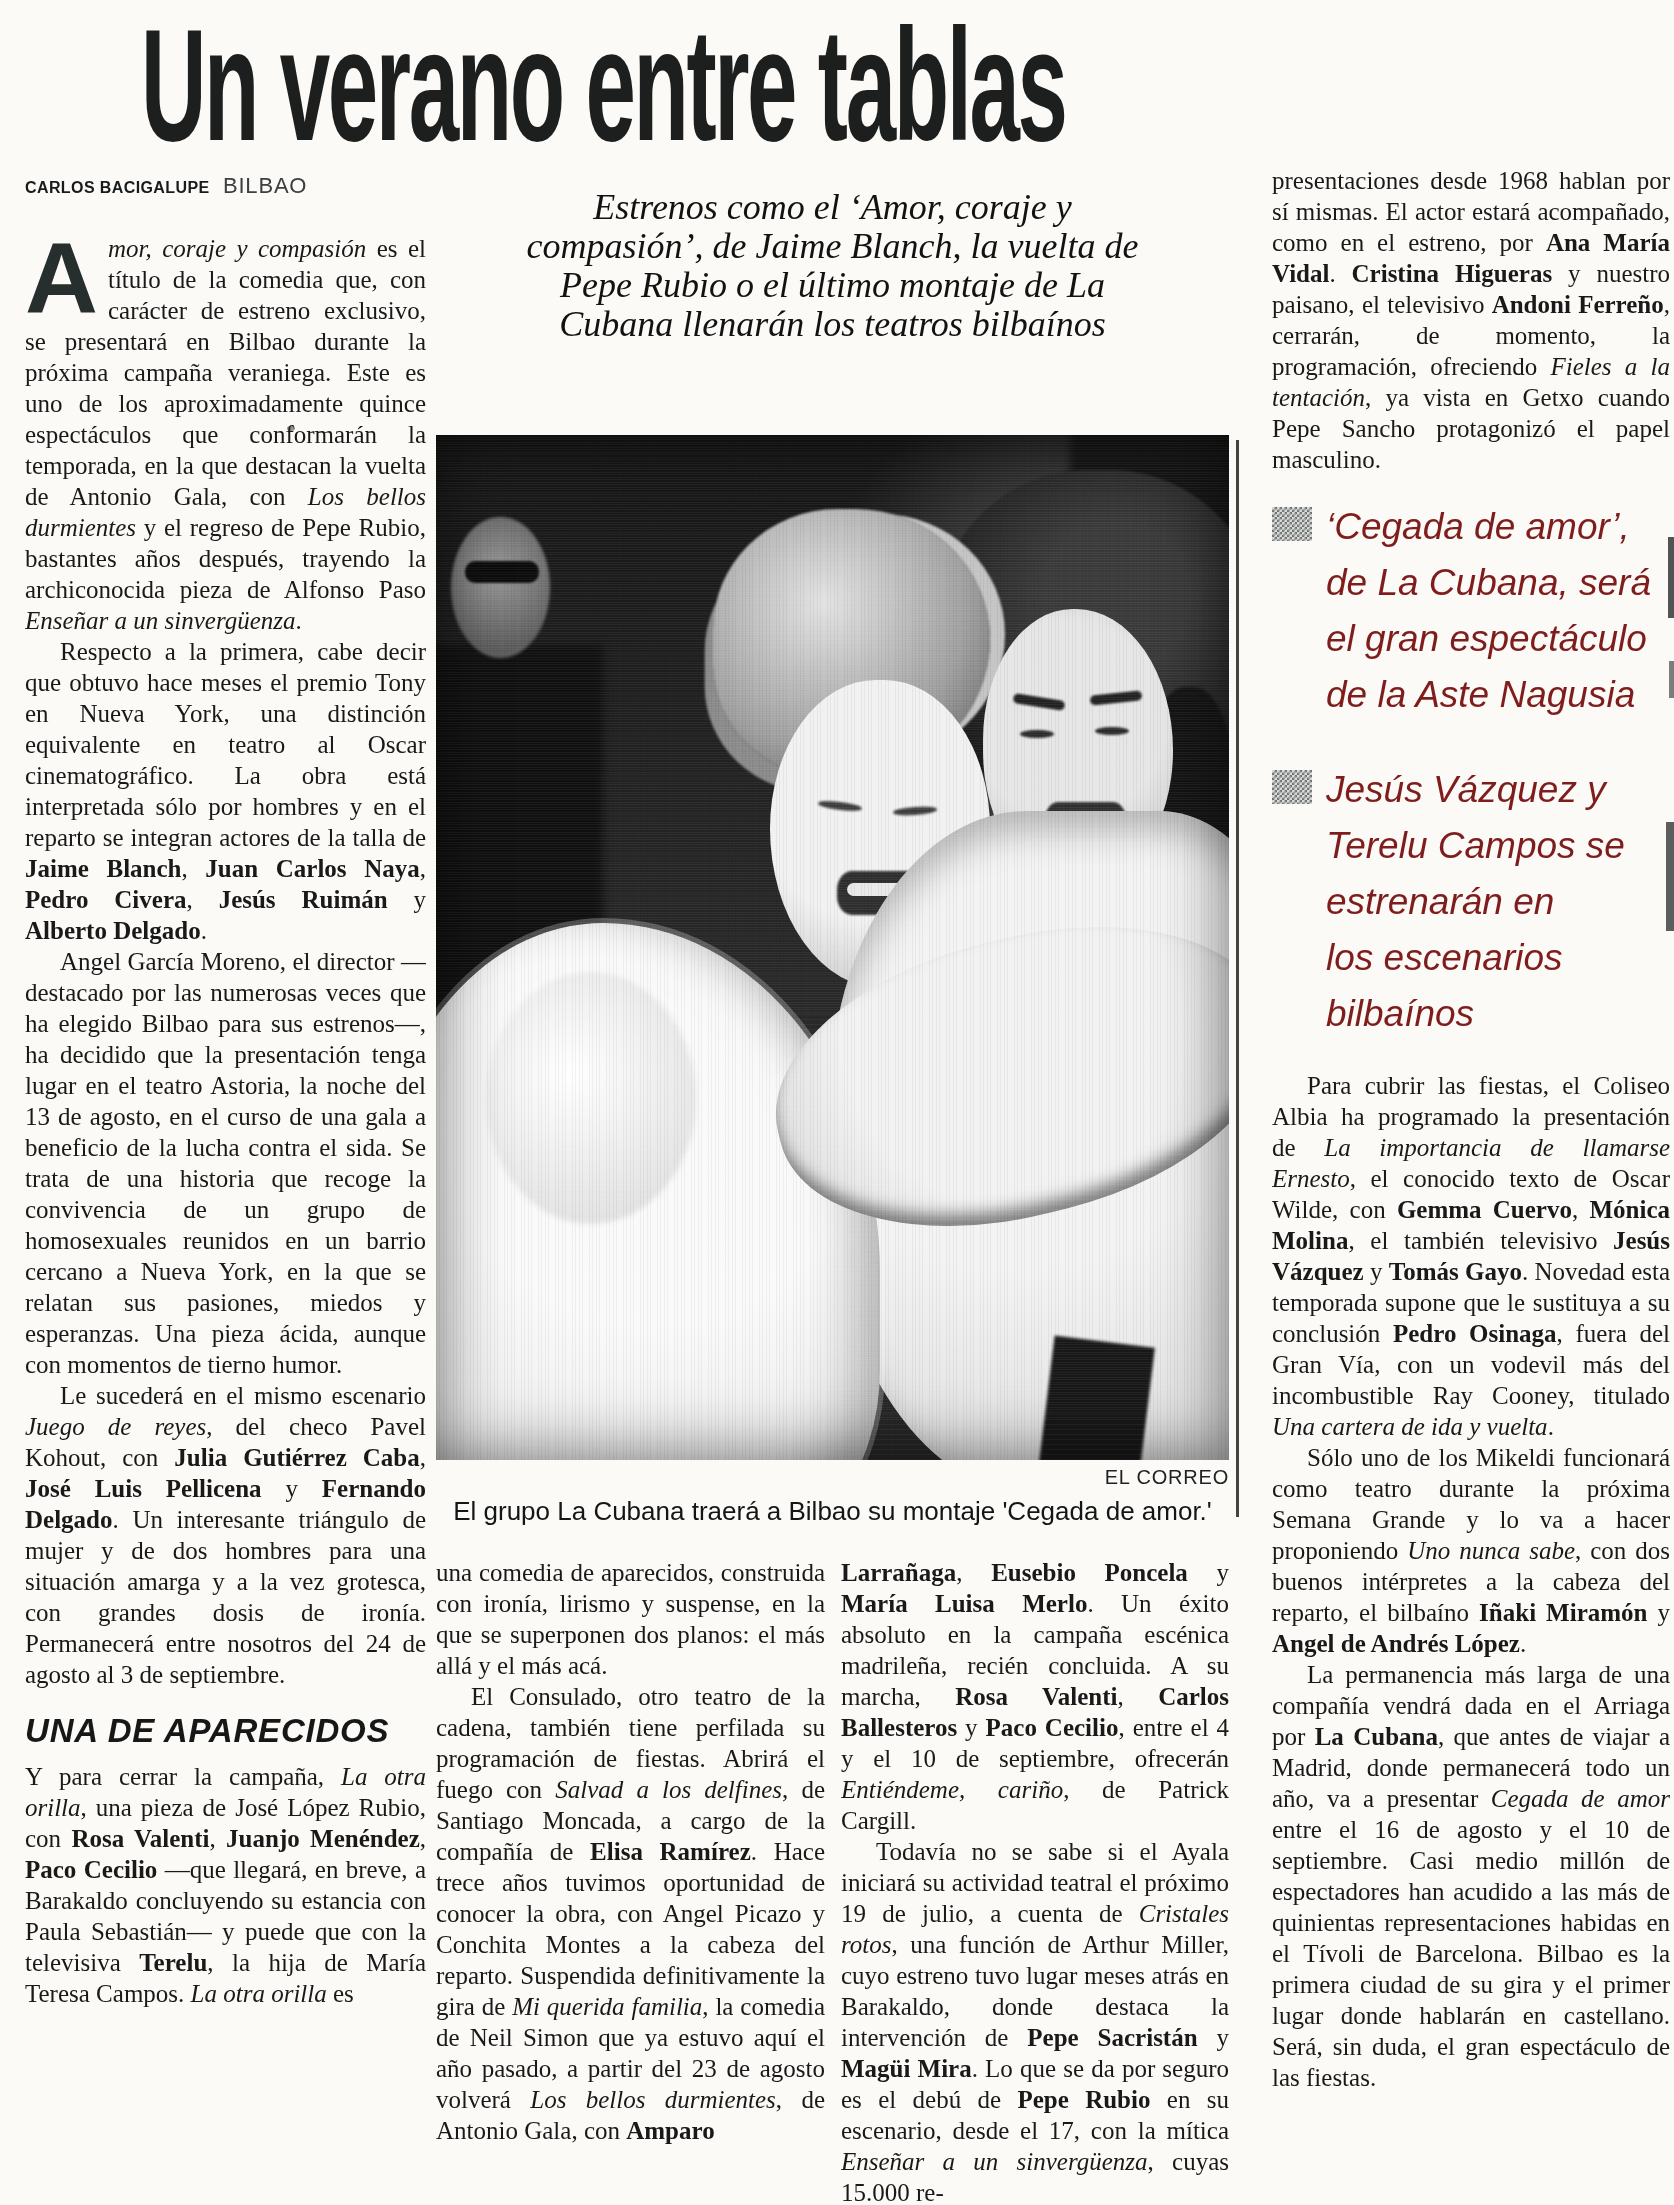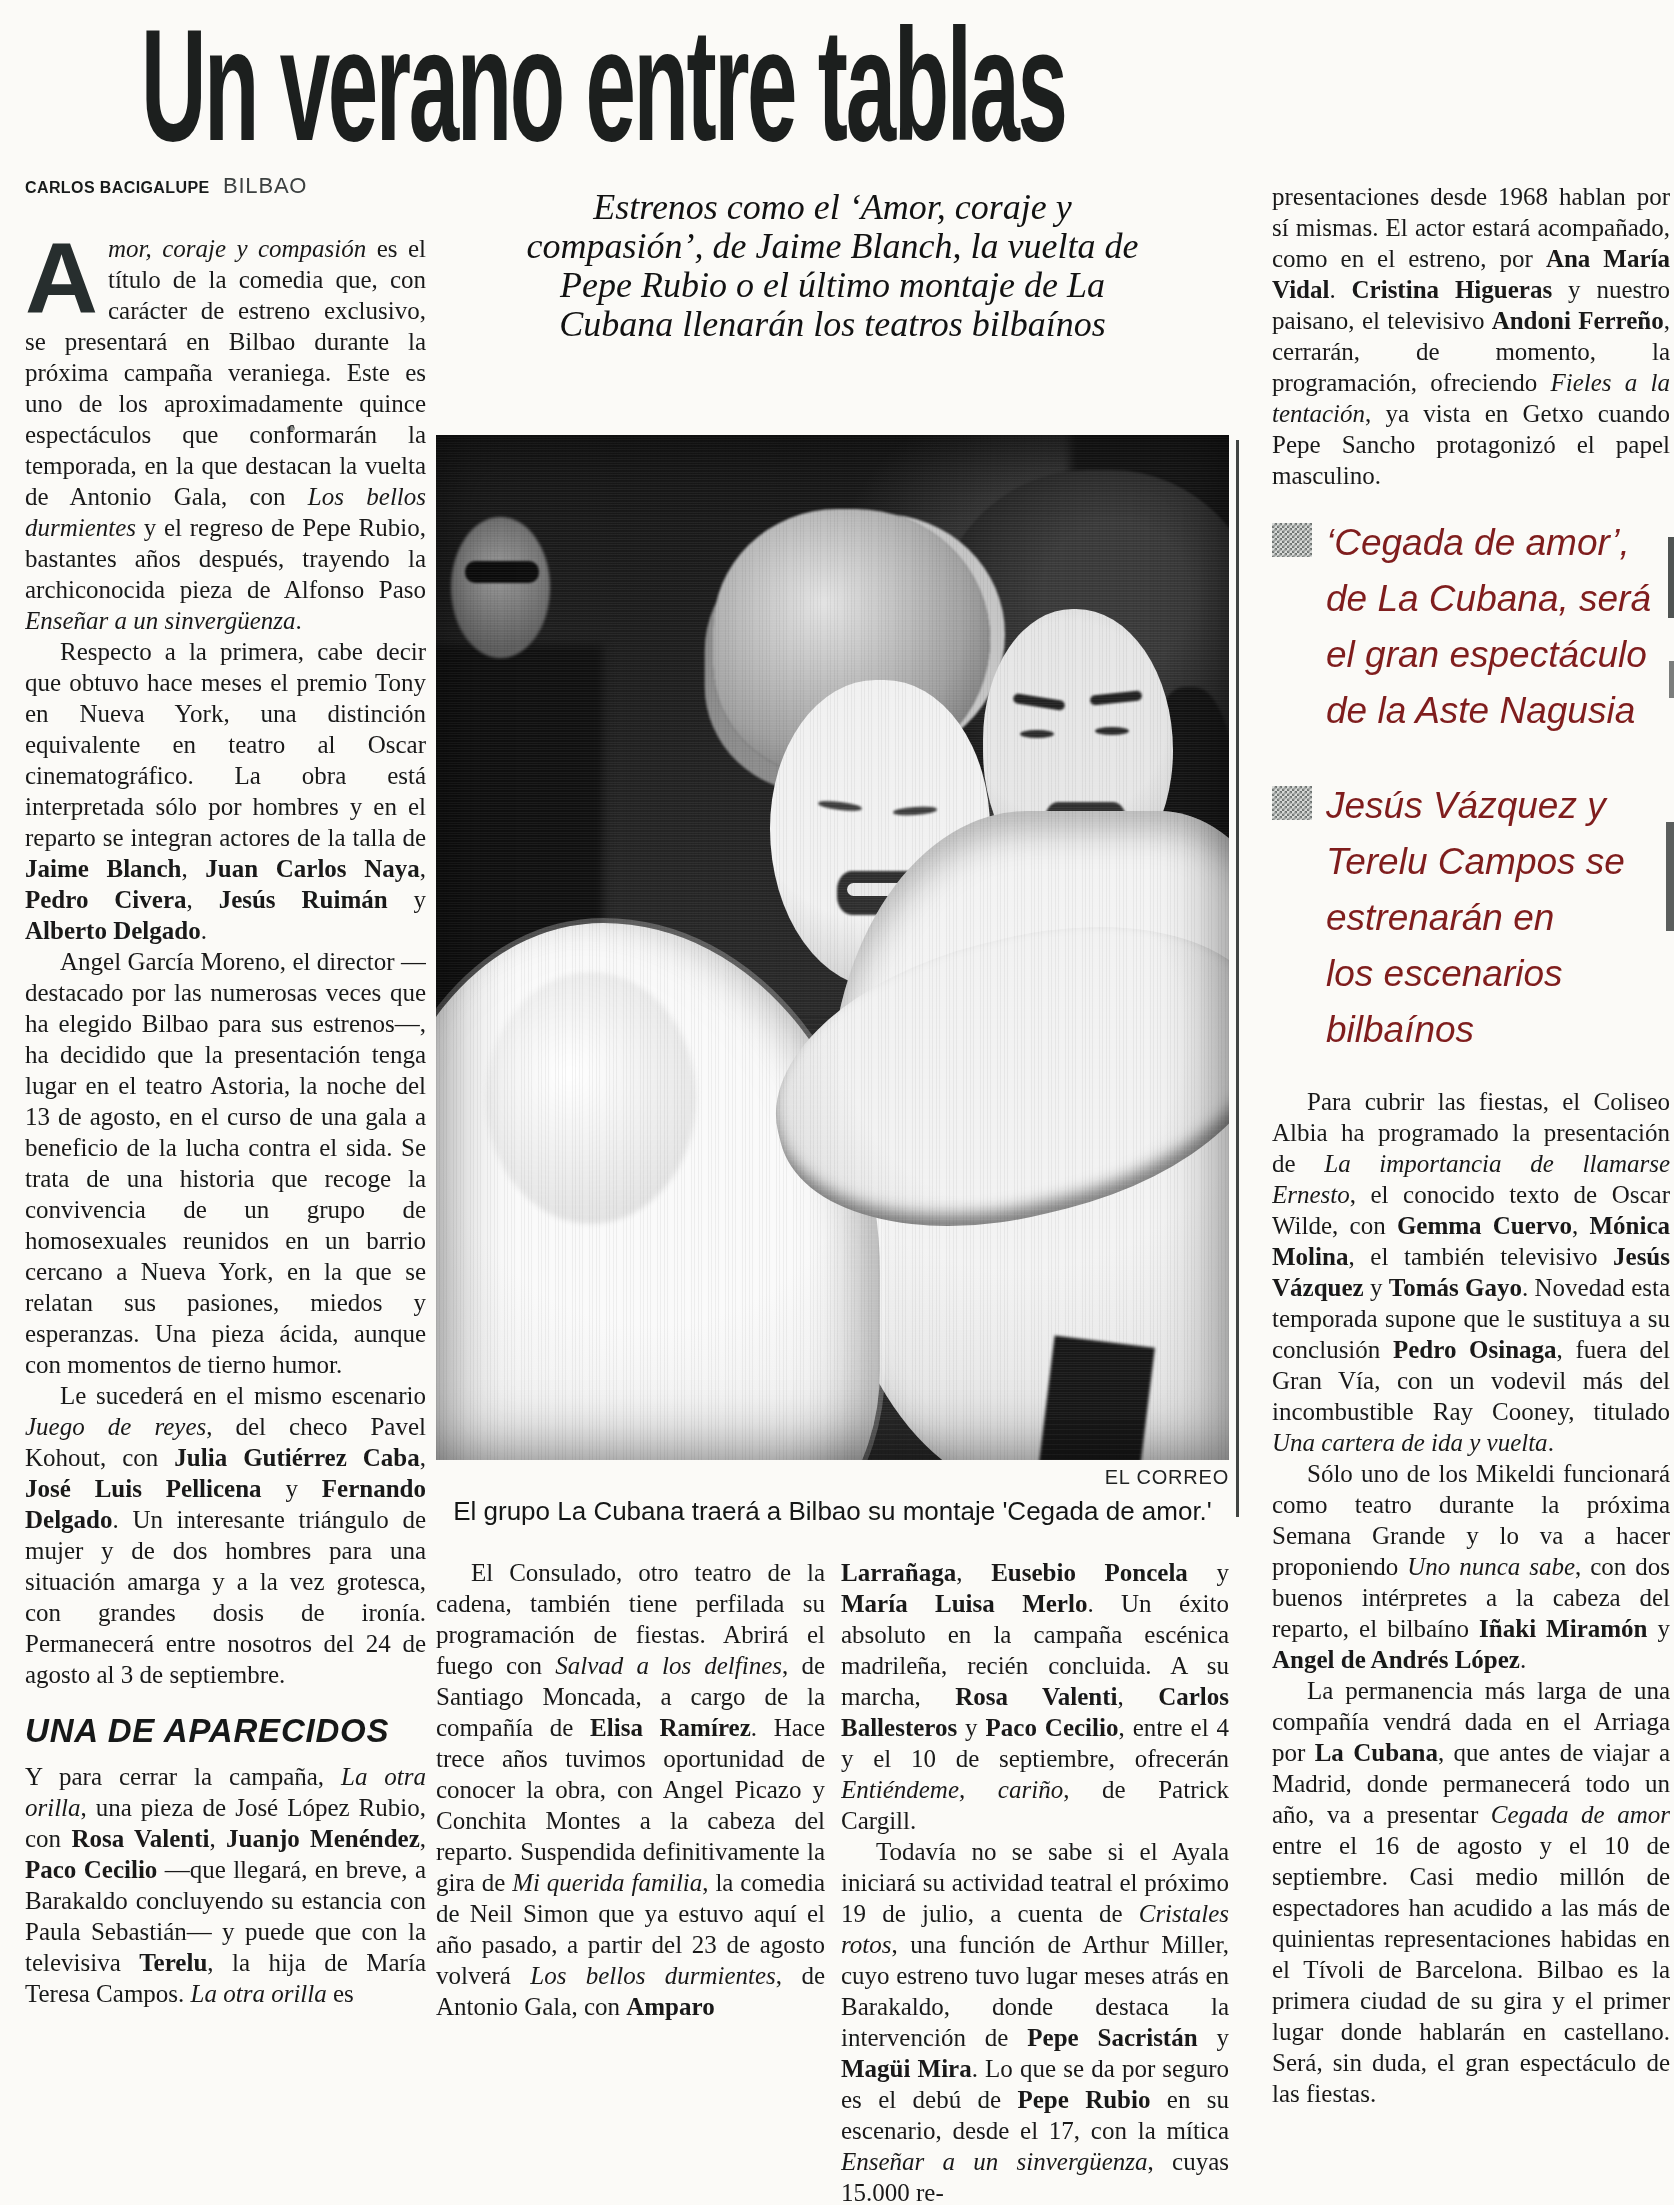--- a/index.html
+++ b/index.html
@@ -14,21 +14,21 @@
   .headline .squeeze{display:inline-block;transform:scaleX(.57);transform-origin:left top;letter-spacing:-4.2px;}
   
   .byline{position:absolute;left:25px;top:173px;font-family:"Liberation Sans",sans-serif;}
   .byline .author{font-weight:700;font-size:16px;letter-spacing:0.4px;color:#181b1b;}
   .byline .place{font-weight:400;font-size:22px;color:#3c4040;margin-left:13.4px;letter-spacing:0.8px;}
   
   .col{position:absolute;text-align:justify;font-size:25px;line-height:31px;overflow:hidden;}
   .col1{left:25px;top:233px;width:401px;height:1972px;}
   .col2{left:436px;top:1557px;width:389px;height:648px;}
   .col3{left:841px;top:1557px;width:388px;height:648px;}
-  .rcol{left:1272px;top:181px;width:398px;height:2024px;}
+  .rcol{left:1272px;top:165px;width:398px;height:2024px;}
   .para{margin:0;text-indent:35px;}
   .para.noindent{text-indent:0;}
   .seg-i{font-style:italic;}
   .seg-b{font-weight:700;}
   .dropcap{float:left;font-family:"Liberation Sans",sans-serif;font-weight:700;
     font-size:101px;line-height:77px;padding:6.7px 10px 0 0;color:#272e2e;}
   .section-head{margin:25px 0 15px;font-family:"Liberation Sans",sans-serif;
     font-style:italic;font-weight:700;font-size:33px;letter-spacing:0.8px;color:#161818;text-indent:0;text-align:left;}
   
   .standfirst{position:absolute;left:453px;top:188px;width:759px;margin:0;
@@ -166,20 +166,21 @@
   <div class="bride-fluff2"></div>
   <div class="groom-arm"></div>
   <div class="ph-grain"></div>
   <div class="ph-vignette"></div>
 </div>
 
 <div class="credit">EL CORREO</div>
 <div class="caption">El grupo La Cubana traerá a Bilbao su montaje 'Cegada de amor.'</div>
 
 <div class="col col2">
+  <p class="para noindent"><span>una comedia de aparecidos, construida con ironía, lirismo y suspense, en la que se superponen dos planos: el más allá y el más acá.</span></p>
   <p class="para"><span>El Consulado, otro teatro de la cadena, también tiene perfilada su programación de fiestas. Abrirá el fuego con </span><span class="seg-i">Salvad a los delfines</span><span>, de Santiago Moncada, a cargo de la compañía de </span><span class="seg-b">Elisa Ramírez</span><span>. Hace trece años tuvimos oportunidad de conocer la obra, con Angel Picazo y Conchita Montes a la cabeza del reparto. Suspendida definitivamente la gira de </span><span class="seg-i">Mi querida familia</span><span>, la comedia de Neil Simon que ya estuvo aquí el año pasado, a partir del 23 de agosto volverá </span><span class="seg-i">Los bellos durmientes</span><span>, de Antonio Gala, con </span><span class="seg-b">Amparo</span></p>
 </div>
 <div class="col col3">
   <p class="para noindent"><span class="seg-b">Larrañaga</span><span>, </span><span class="seg-b">Eusebio Poncela</span><span> y </span><span class="seg-b">María Luisa Merlo</span><span>. Un éxito absoluto en la campaña escénica madrileña, recién concluida. A su marcha, </span><span class="seg-b">Rosa Valenti</span><span>, </span><span class="seg-b">Carlos Ballesteros</span><span> y </span><span class="seg-b">Paco Cecilio</span><span>, entre el 4 y el 10 de septiembre, ofrecerán </span><span class="seg-i">Entiéndeme, cariño</span><span>, de Patrick Cargill.</span></p>
   <p class="para"><span>Todavía no se sabe si el Ayala iniciará su actividad teatral el próximo 19 de julio, a cuenta de </span><span class="seg-i">Cristales rotos</span><span>, una función de Arthur Miller, cuyo estreno tuvo lugar meses atrás en Barakaldo, donde destaca la intervención de </span><span class="seg-b">Pepe Sacristán</span><span> y </span><span class="seg-b">Magüi Mira</span><span>. Lo que se da por seguro es el debú de </span><span class="seg-b">Pepe Rubio</span><span> en su escenario, desde el 17, con la mítica </span><span class="seg-i">Enseñar a un sinvergüenza</span><span>, cuyas 15.000 re-</span></p>
 </div>
 
 <div class="col rcol">
   <p class="para noindent"><span>presentaciones desde 1968 hablan por sí mismas. El actor estará acompañado, como en el estreno, por </span><span class="seg-b">Ana María Vidal</span><span>. </span><span class="seg-b">Cristina Higueras</span><span> y nuestro paisano, el televisivo </span><span class="seg-b">Andoni Ferreño</span><span>, cerrarán, de momento, la programación, ofreciendo </span><span class="seg-i">Fieles a la tentación</span><span>, ya vista en Getxo cuando Pepe Sancho protagonizó el papel masculino.</span></p>
   <div class="pullquote">

